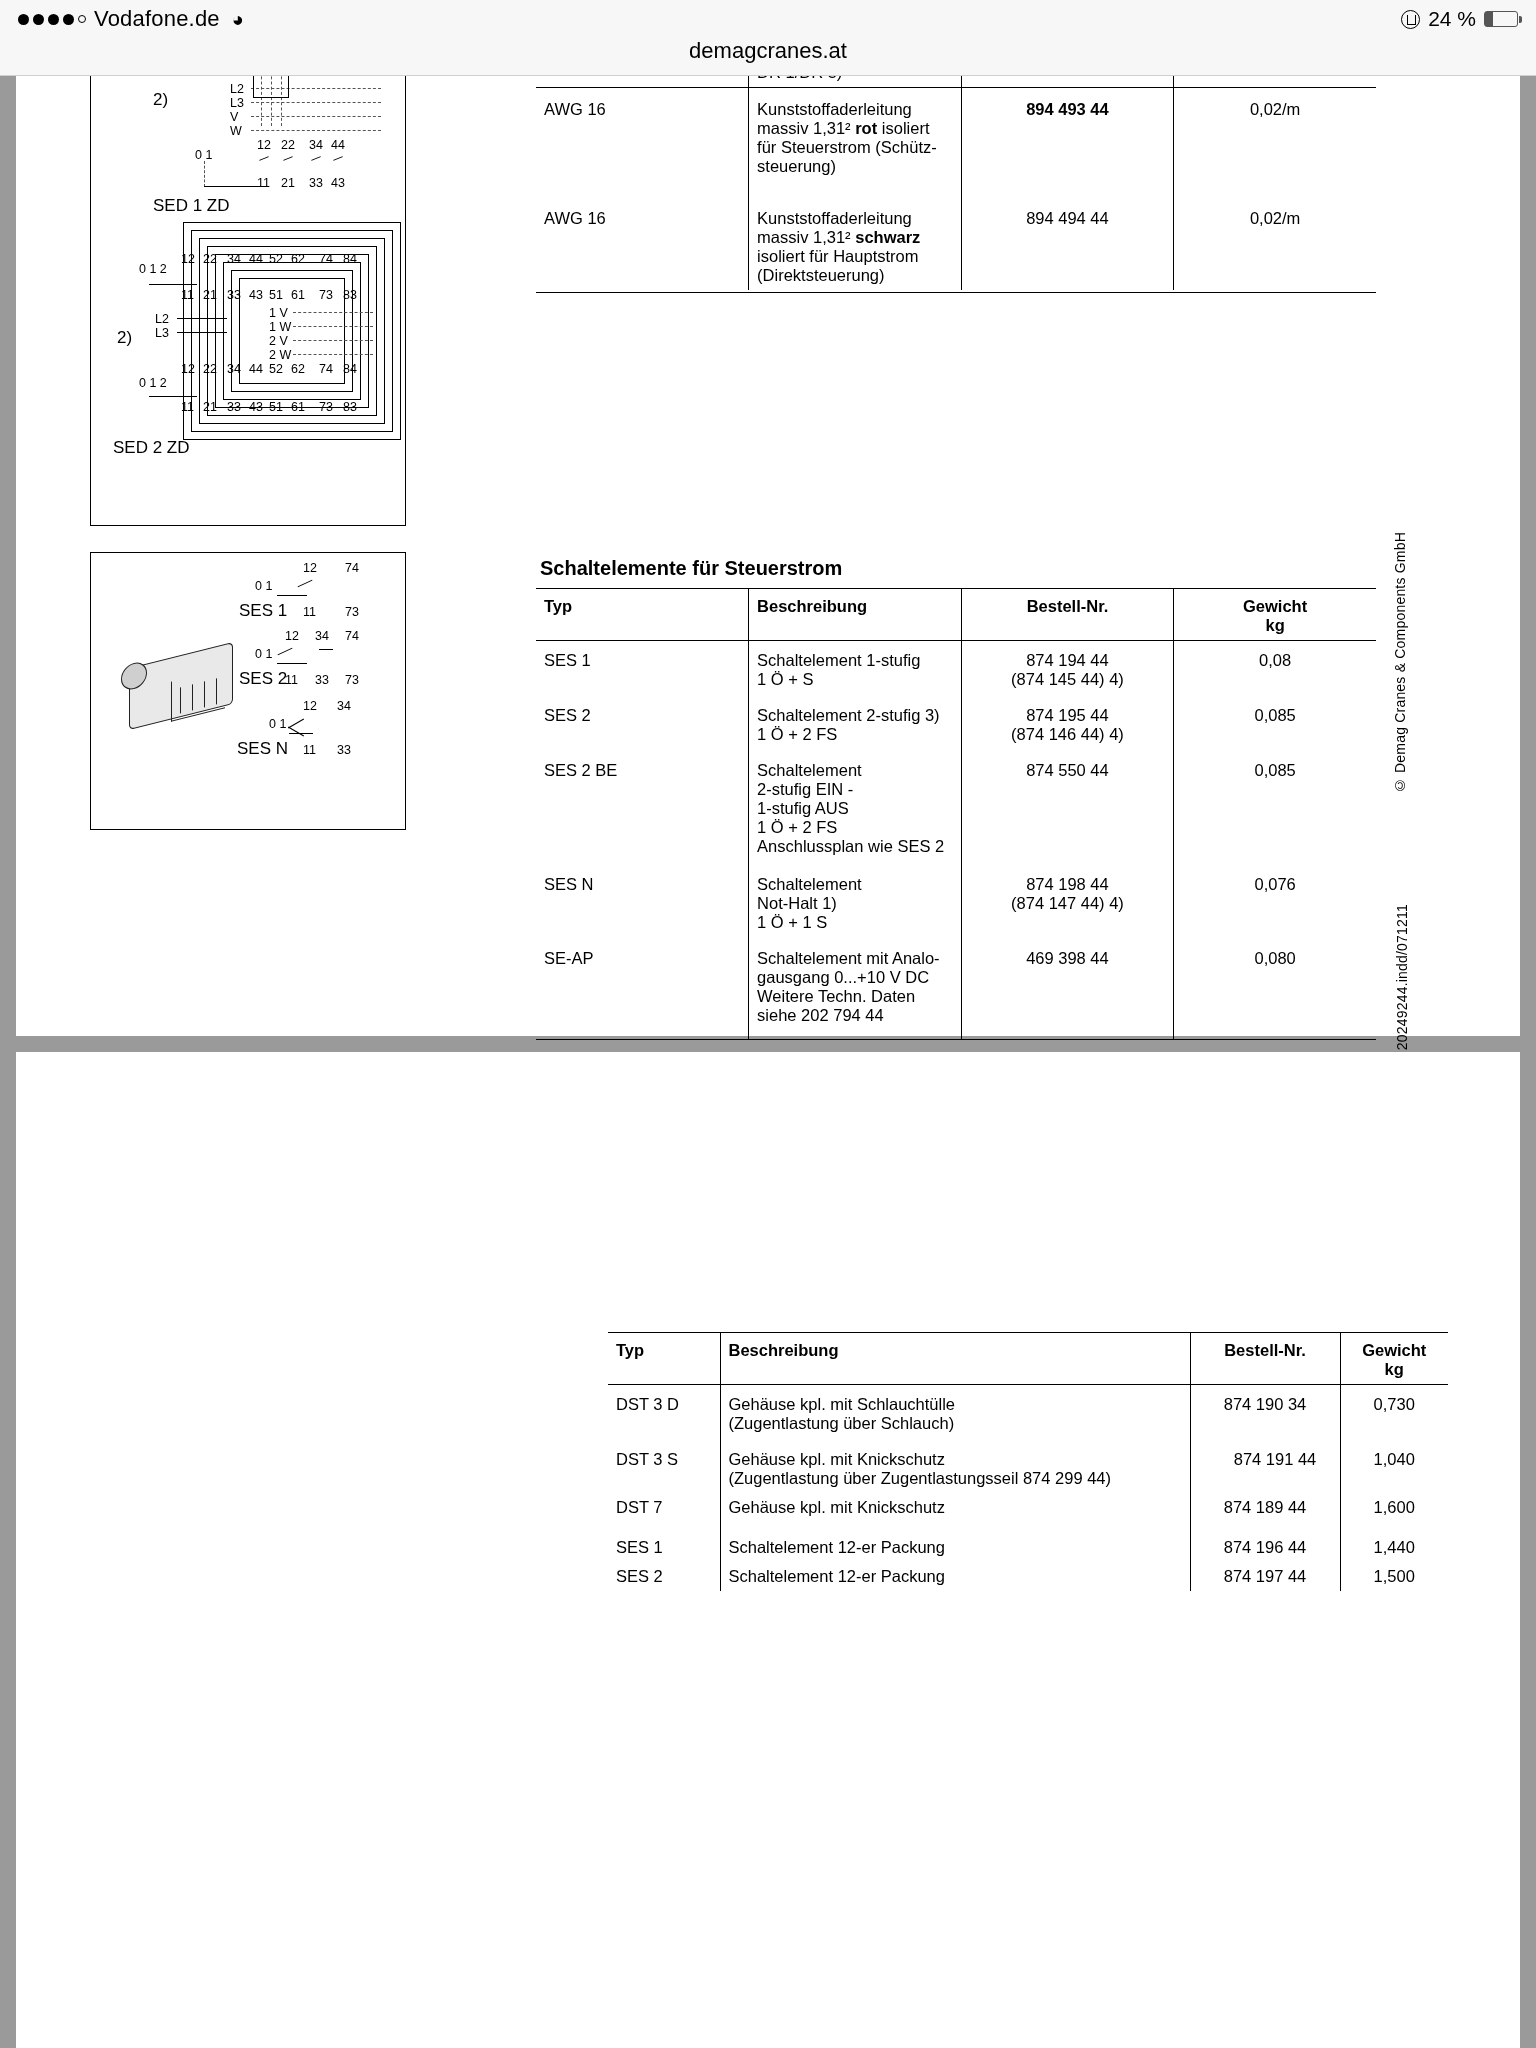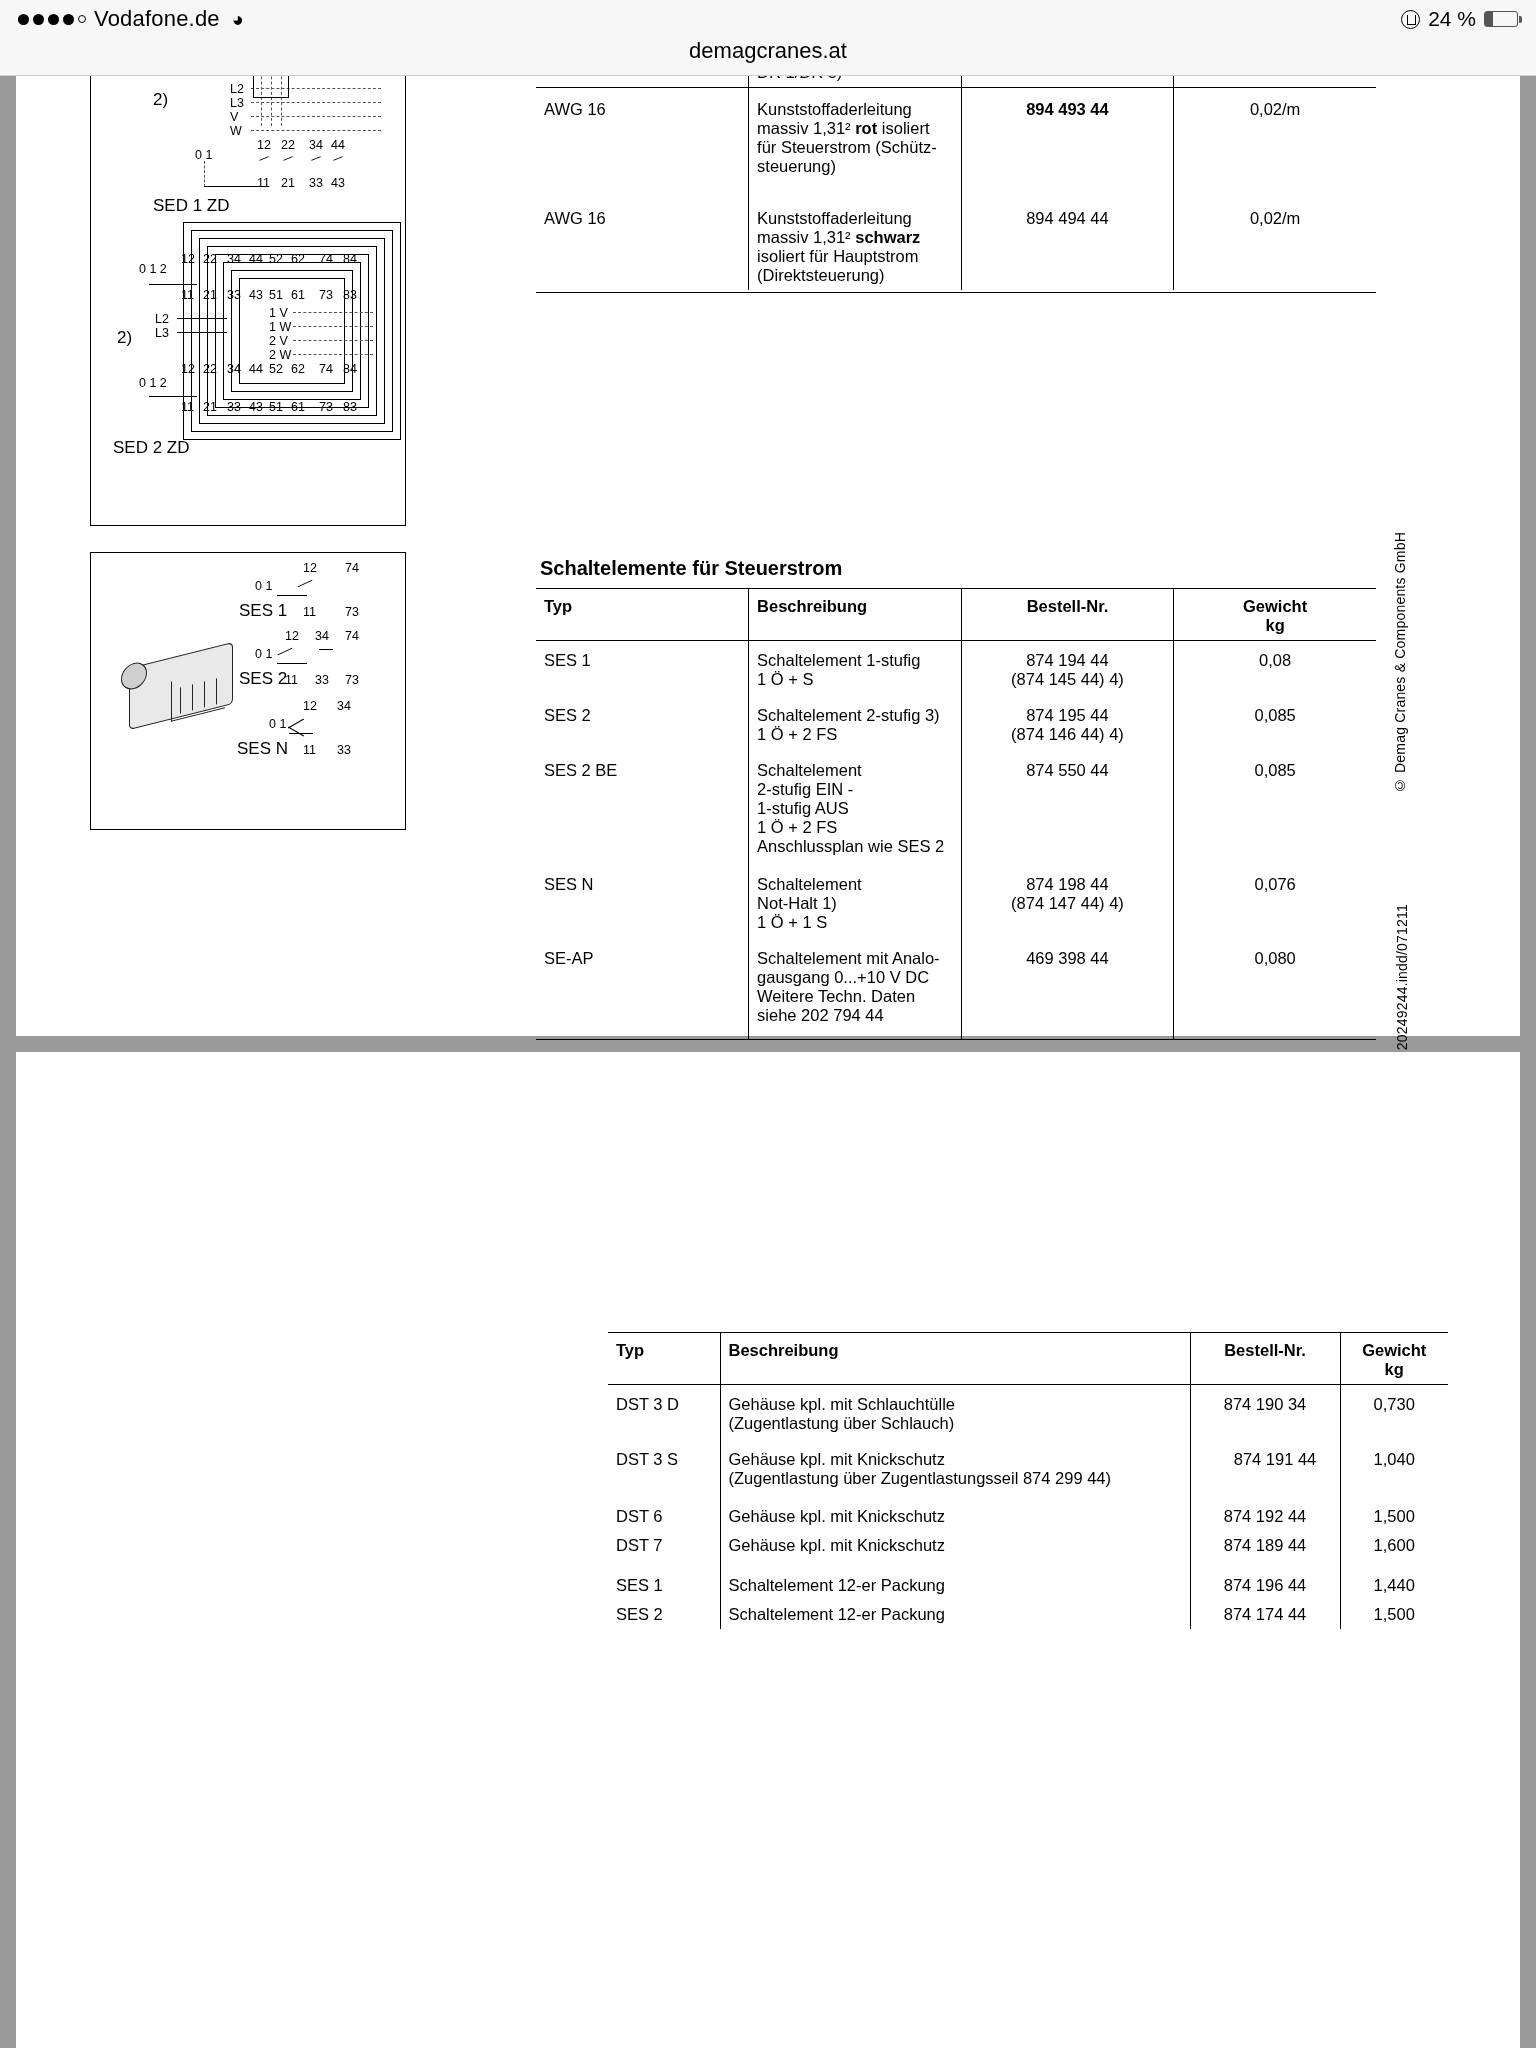--- a/index.html
+++ b/index.html
@@ -520,41 +520,35 @@
           <td class="vsep ctr" style="padding-top:10px;">0,730</td>
         </tr>
         <tr>
           <td style="padding-top:12px;">DST 3 S</td>
           <td class="vsep" style="padding-top:12px; white-space:pre-line;">Gehäuse kpl. mit Knickschutz
 (Zugentlastung über Zugentlastungsseil 874 299 44)</td>
           <td class="vsep ctr" style="padding-top:12px;padding-left:28px;">874 191 44</td>
           <td class="vsep ctr" style="padding-top:12px;">1,040</td>
         </tr>
         <tr>
-          <td style="padding-top:14px;">DST 6</td>
-          <td class="vsep" style="padding-top:14px;">Gehäuse kpl. mit Knickschutz</td>
-          <td class="vsep ctr" style="padding-top:14px;">874 192 44</td>
-          <td class="vsep ctr" style="padding-top:14px;">1,500</td>
-        </tr>
-        <tr>
           <td>DST 7</td>
           <td class="vsep">Gehäuse kpl. mit Knickschutz</td>
           <td class="vsep ctr">874 189 44</td>
           <td class="vsep ctr">1,600</td>
         </tr>
         <tr>
           <td style="padding-top:16px;">SES 1</td>
           <td class="vsep" style="padding-top:16px;">Schaltelement 12-er Packung</td>
           <td class="vsep ctr" style="padding-top:16px;">874 196 44</td>
           <td class="vsep ctr" style="padding-top:16px;">1,440</td>
         </tr>
         <tr>
           <td>SES 2</td>
           <td class="vsep">Schaltelement 12-er Packung</td>
-          <td class="vsep ctr">874 174 44</td>
+          <td class="vsep ctr">874 197 44</td>
           <td class="vsep ctr">1,500</td>
         </tr>
       </tbody>
         </table>
     </div>
   </div>
 
 </div>
 
 </body></html>

